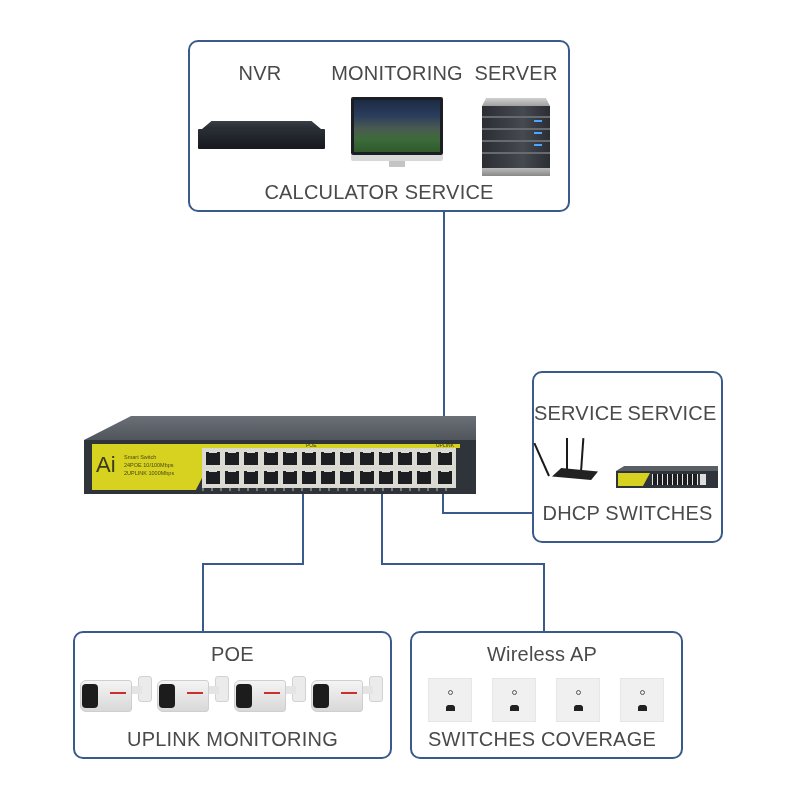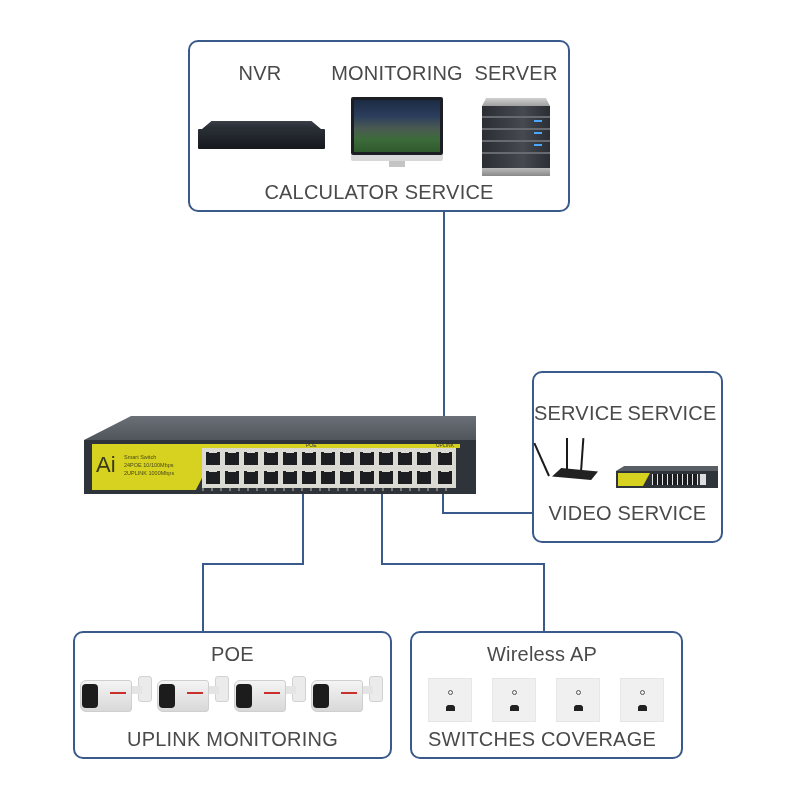--- a/index.html
+++ b/index.html
@@ -198,21 +198,21 @@
   <div class="ant" style="left:40px; top:2px; height:34px; transform:rotate(4deg);"></div>
   <div class="base"></div>
 </div>
 <div class="sswitch">
   <div class="lid"></div>
     <div class="front"></div>
   <div class="yel"></div>
     <div class="p"></div>
     <div class="u"></div>
 </div>
-<div class="lbl" style="left:532px; top:502px; width:191px;">VIDEO SERVICE</div>
+<div class="lbl" style="left:532px; top:502px; width:191px;">DHCP SWITCHES</div>
 
 <div class="box" id="box-video"></div>
 <div class="lbl" style="left:73px; top:643px; width:319px;">POE</div>
 <div id="cameras">
     <div class="cam" style="left: 80px;">
       <div class="bracket"></div>
       <div class="mount"></div>
       <div class="body"></div>
       <div class="lens"></div>
       <div class="logo"></div>

